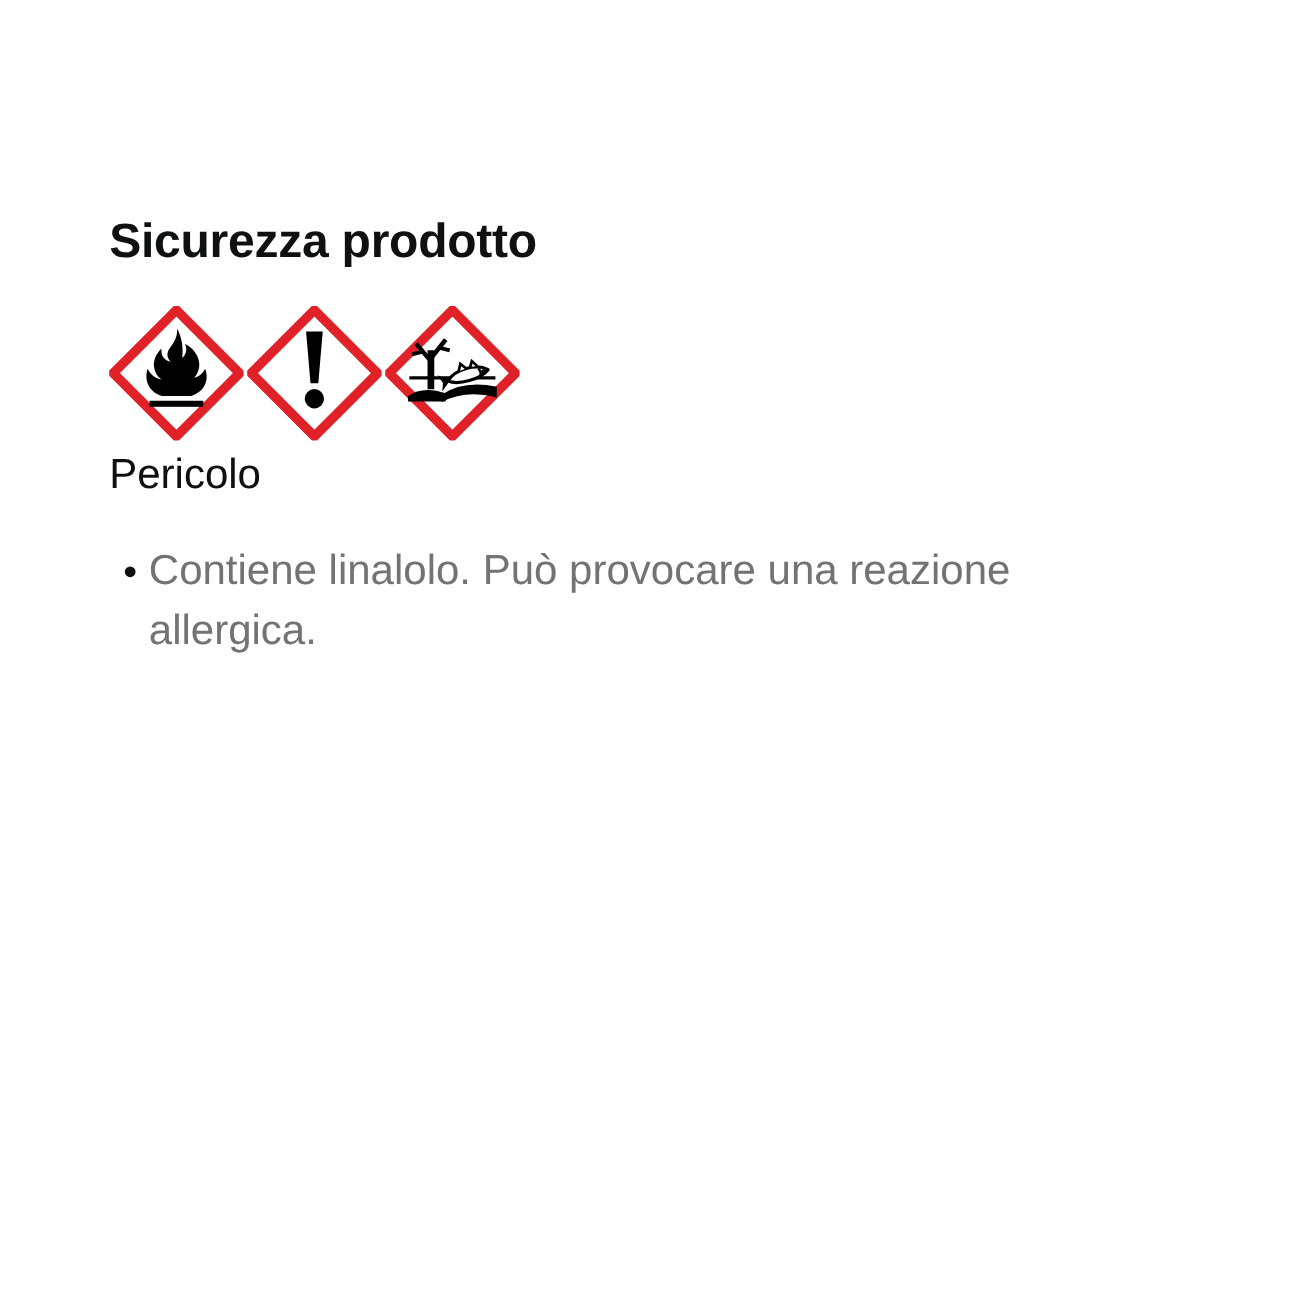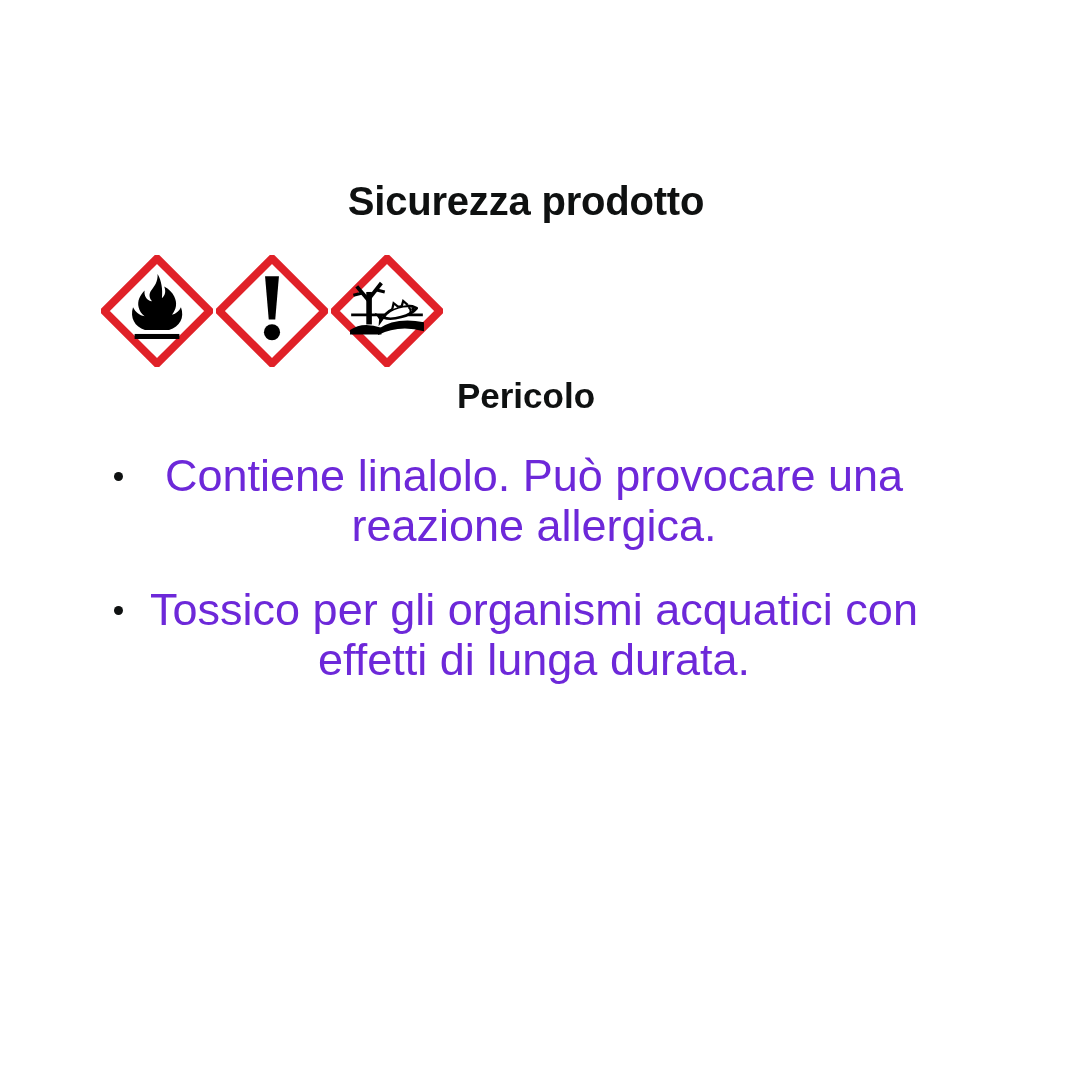--- a/index.html
+++ b/index.html
@@ -10,24 +10,23 @@
     width: 1080px;
     height: 1080px;
     background: #ffffff;
     font-family: "Liberation Sans", "DejaVu Sans", sans-serif;
     color: #0f1111;
     overflow: hidden;
     position: relative;
   }
   .content {
     position: absolute;
-    left: 101px;
+    left: 91px;
     top: 177px;
     width: 850px;
-    text-align: center;
   }
   h1.section-title {
     margin: 0;
     font-size: 40px;
     line-height: 48px;
     font-weight: 700;
     color: #0f1111;
     letter-spacing: -0.2px;
   }
   .pictogram-row {
@@ -38,36 +37,36 @@
   }
   .pictogram {
     width: 112px;
     height: 112px;
     display: block;
   }
   h2.signal-word {
     margin: 8px 0 0 0;
     font-size: 35px;
     line-height: 42px;
-    font-weight: 700;
+    font-weight: 400;
     color: #0f1111;
   }
   ul.hazard-list {
     margin: 18px 0 0 0;
     padding: 0;
     list-style: none;
     width: 833px;
   }
   ul.hazard-list li {
     position: relative;
     padding-left: 33px;
-    font-size: 45px;
+    font-size: 35px;
     line-height: 50px;
     font-weight: 400;
-    color: #6d28d9;
+    color: #737373;
     margin-top: 34px;
   }
   ul.hazard-list li::before {
     content: "";
     position: absolute;
     left: 13px;
     top: 20.5px;
     width: 9px;
     height: 9px;
     border-radius: 50%;
@@ -130,16 +129,15 @@
         <circle cx="73.3" cy="51.3" r="1.5" fill="#000000"></circle>
       </g>
     </svg>
 
   </div>
 
   <h2 class="signal-word">Pericolo</h2>
 
   <ul class="hazard-list">
     <li>Contiene linalolo. Può provocare una reazione allergica.</li>
-    <li>Tossico per gli organismi acquatici con effetti di lunga durata.</li>
   </ul>
 
 </div>
 
 </body></html>

